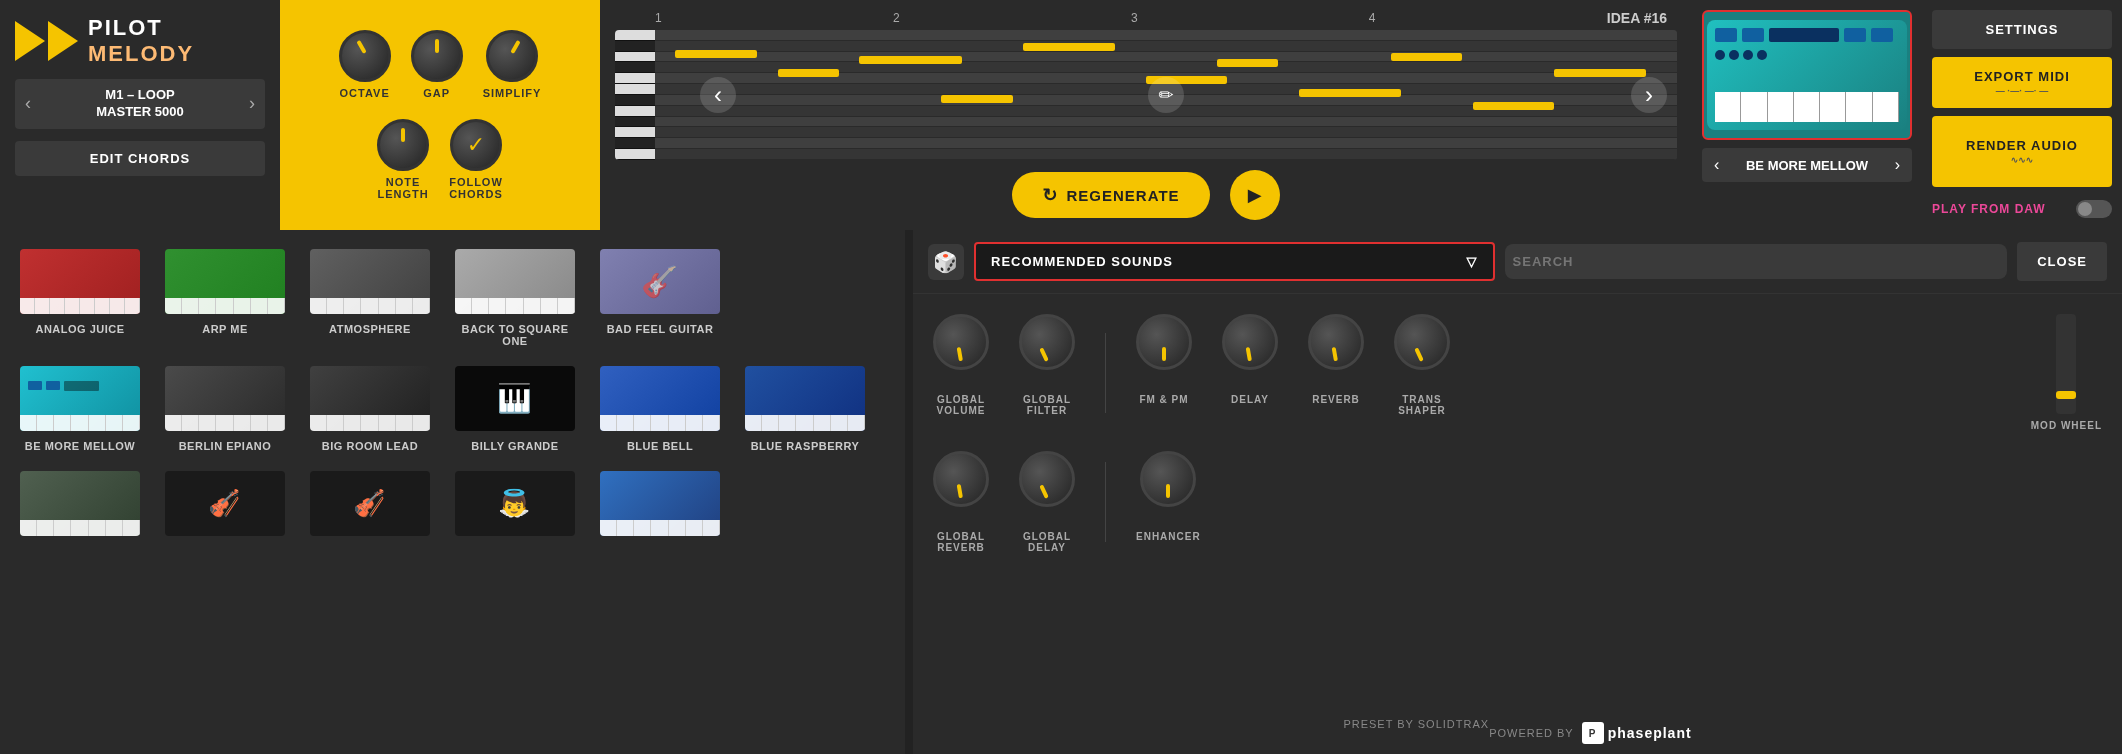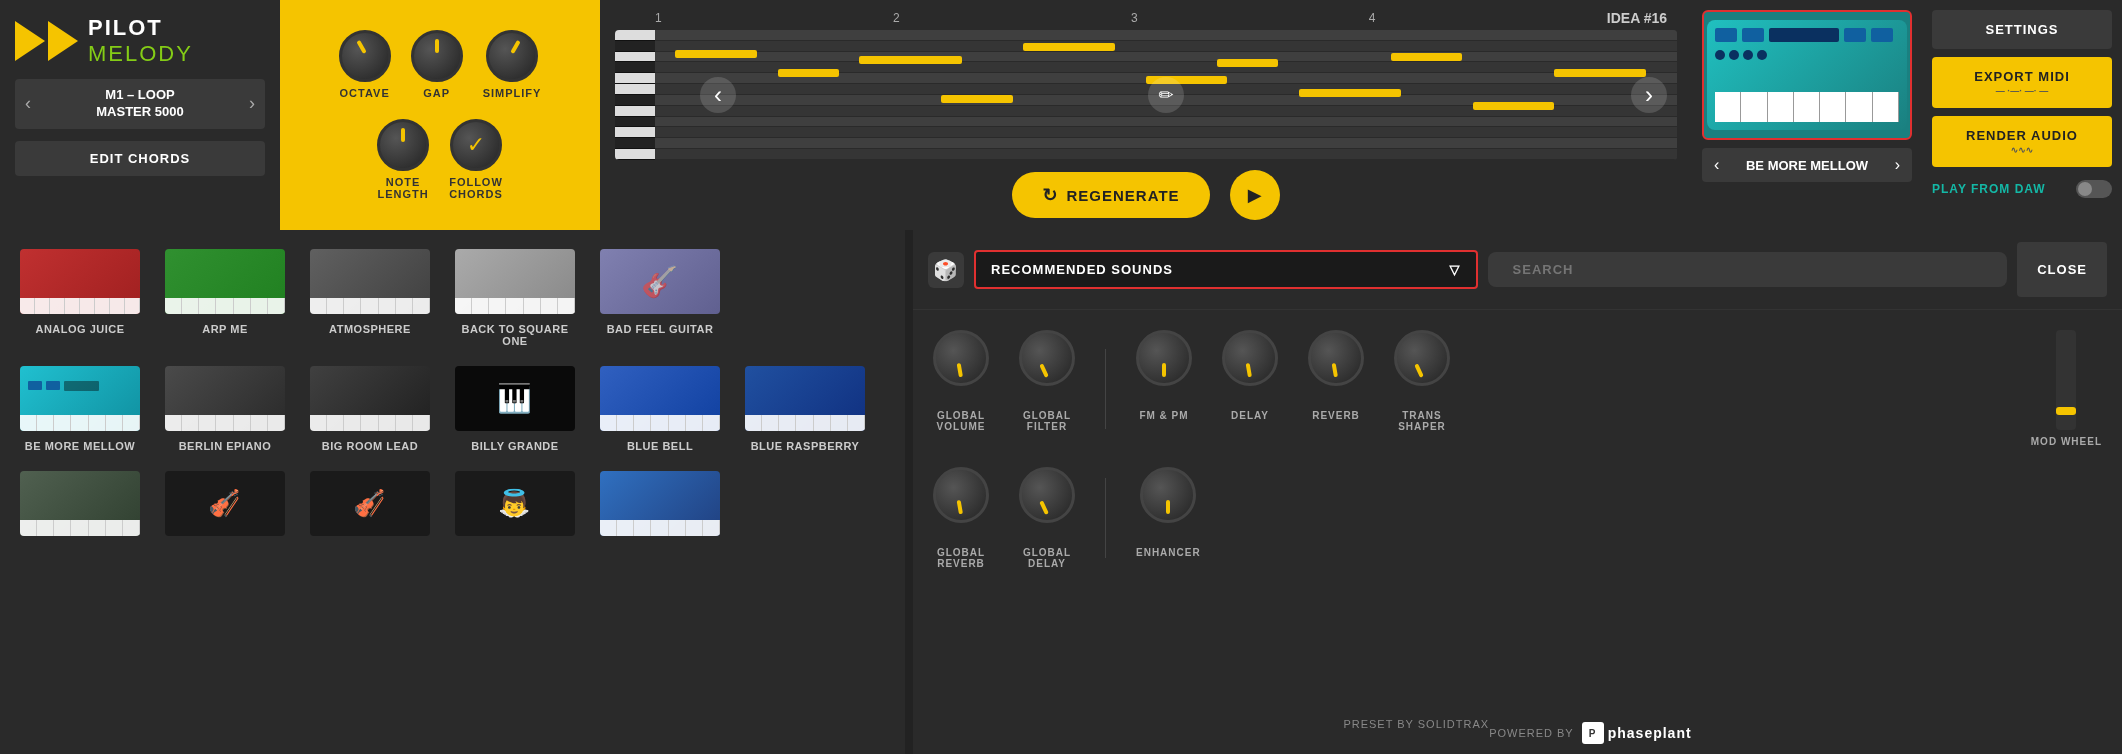--- a/index.html
+++ b/index.html
@@ -52,22 +52,22 @@
       flex-direction: column;
     }
     .title-pilot {
       font-size: 22px;
       font-weight: 900;
       color: #fff;
       letter-spacing: 2px;
     }
     .title-melody {
       font-size: 22px;
-      font-weight: 400;
-      color: #84cc16;
+      font-weight: 700;
+      color: #fdba74;
       letter-spacing: 2px;
     }
     .loop-selector {
       display: flex;
       align-items: center;
       background: #3a3a3a;
       border-radius: 4px;
       width: 100%;
       padding: 8px 10px;
       justify-content: space-between;
@@ -432,36 +432,36 @@
       cursor: pointer;
       letter-spacing: 1px;
       width: 100%;
     }
     .render-audio-btn {
       background: #f5c400;
       border: none;
       color: #222;
       font-size: 13px;
       font-weight: bold;
-      padding: 12px;
+      padding: 22px;
       border-radius: 4px;
       cursor: pointer;
       letter-spacing: 1px;
       width: 100%;
     }
     .play-daw {
       display: flex;
       align-items: center;
       justify-content: space-between;
       padding: 5px 0;
     }
     .play-daw-label {
       font-size: 12px;
       font-weight: bold;
-      color: #14b8a6;
+      color: #ec4899;
       letter-spacing: 1px;
     }
     .toggle {
       width: 36px;
       height: 18px;
       background: #555;
       border-radius: 9px;
       position: relative;
       cursor: pointer;
     }
@@ -567,34 +567,34 @@
       align-items: center;
       gap: 10px;
       cursor: pointer;
       letter-spacing: 1px;
       flex: 1;
     }
     .search-box {
       background: #3a3a3a;
       border: none;
       border-radius: 8px;
-      padding: 10px 25px;
+      padding: 10px 8px;
       color: #aaa;
       font-size: 13px;
       font-weight: bold;
       letter-spacing: 1px;
       flex: 1;
     }
     .close-btn {
       background: #3a3a3a;
       border: none;
       color: #fff;
       font-size: 13px;
       font-weight: bold;
-      padding: 20px 20px;
+      padding: 12px 20px;
       border-radius: 4px;
       cursor: pointer;
       letter-spacing: 1px;
     }
     .knobs-section {
       padding: 20px;
       display: flex;
       flex-direction: column;
       gap: 20px;
     }

